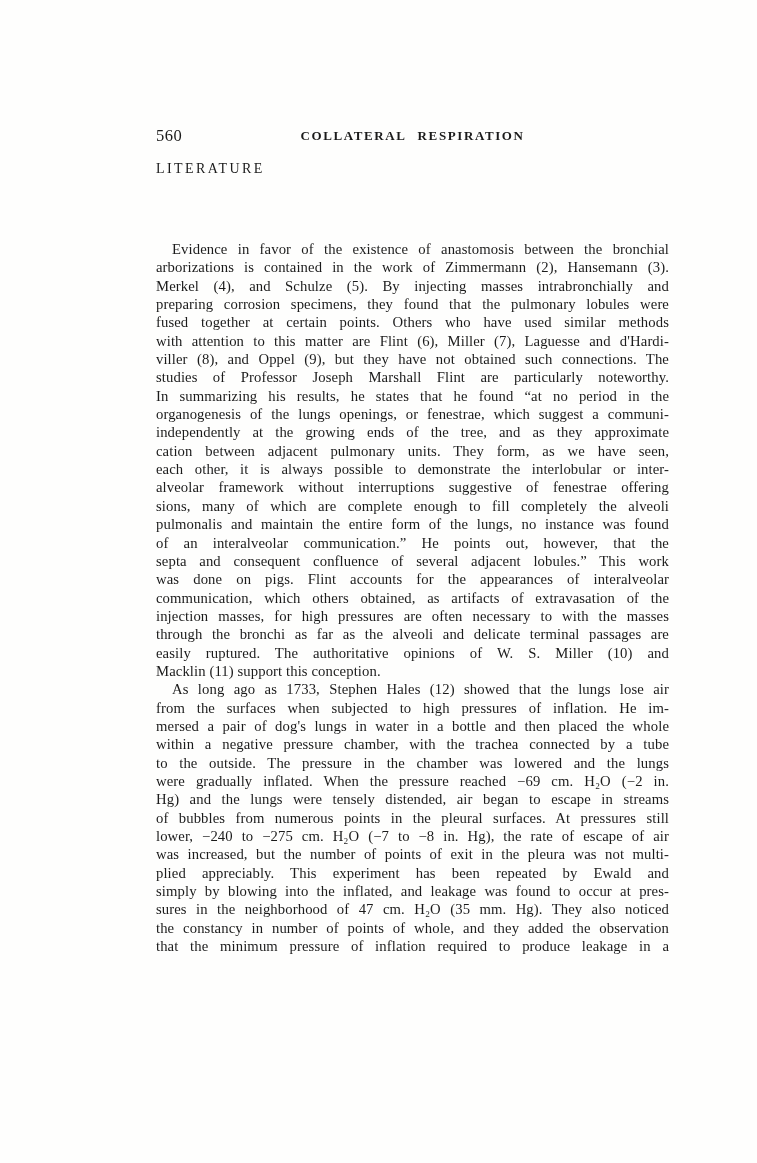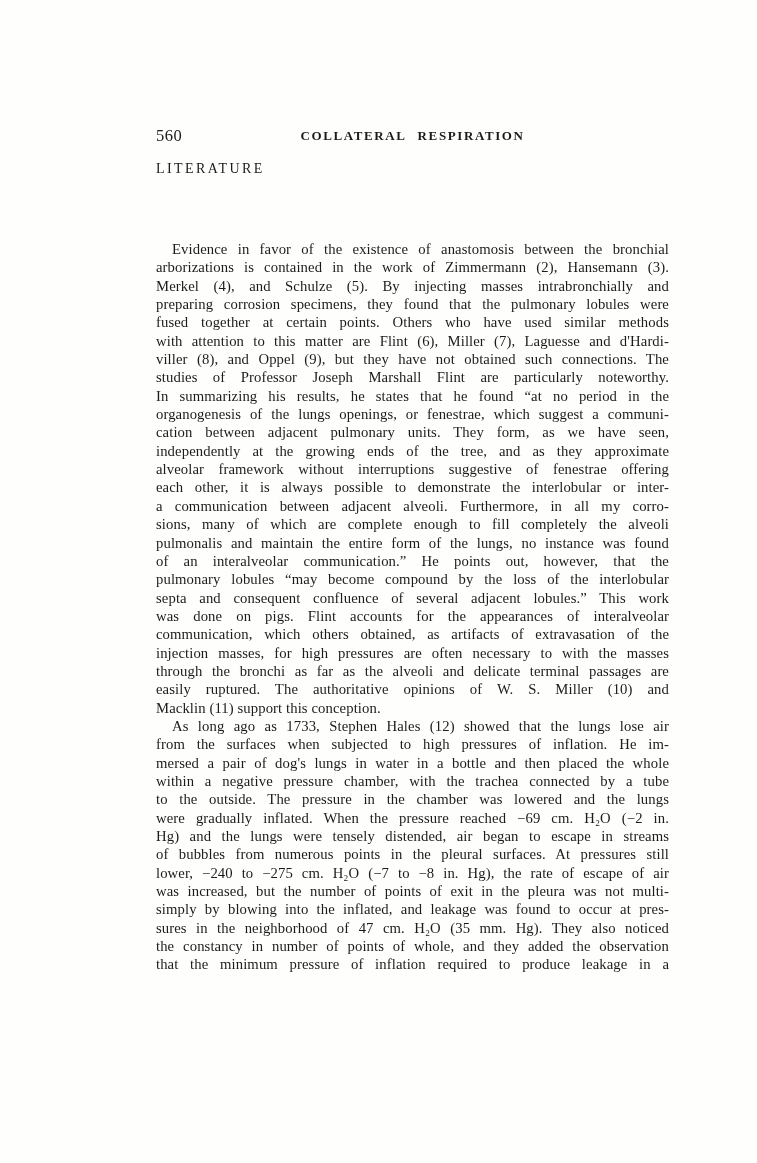--- a/index.html
+++ b/index.html
@@ -93,47 +93,46 @@
         <div class="line indent">Evidence in favor of the existence of anastomosis between the bronchial</div>
         <div class="line">arborizations is contained in the work of Zimmermann (2), Hansemann (3).</div>
         <div class="line">Merkel (4), and Schulze (5). By injecting masses intrabronchially and</div>
         <div class="line">preparing corrosion specimens, they found that the pulmonary lobules were</div>
         <div class="line">fused together at certain points. Others who have used similar methods</div>
         <div class="line">with attention to this matter are Flint (6), Miller (7), Laguesse and d'Hardi-</div>
         <div class="line">viller (8), and Oppel (9), but they have not obtained such connections. The</div>
         <div class="line">studies of Professor Joseph Marshall Flint are particularly noteworthy.</div>
         <div class="line">In summarizing his results, he states that he found “at no period in the</div>
         <div class="line">organogenesis of the lungs openings, or fenestrae, which suggest a communi-</div>
+        <div class="line">independently at the growing ends of the tree, and as they approximate</div>
         <div class="line">cation between adjacent pulmonary units. They form, as we have seen,</div>
-        <div class="line">independently at the growing ends of the tree, and as they approximate</div>
+        <div class="line">each other, it is always possible to demonstrate the interlobular or inter-</div>
         <div class="line">alveolar framework without interruptions suggestive of fenestrae offering</div>
-        <div class="line">each other, it is always possible to demonstrate the interlobular or inter-</div>
-        <div class="line">a communication between adjacent alveoli. Furthermore, in all my corro-</div>
         <div class="line">sions, many of which are complete enough to fill completely the alveoli</div>
         <div class="line">pulmonalis and maintain the entire form of the lungs, no instance was found</div>
         <div class="line">of an interalveolar communication.” He points out, however, that the</div>
-        <div class="line">pulmonary lobules “may become compound by the loss of the interlobular</div>
         <div class="line">septa and consequent confluence of several adjacent lobules.” This work</div>
         <div class="line">was done on pigs. Flint accounts for the appearances of interalveolar</div>
         <div class="line">communication, which others obtained, as artifacts of extravasation of the</div>
         <div class="line">injection masses, for high pressures are often necessary to with the masses</div>
         <div class="line">through the bronchi as far as the alveoli and delicate terminal passages are</div>
         <div class="line">easily ruptured. The authoritative opinions of W. S. Miller (10) and</div>
         <div class="line last">Macklin (11) support this conception.</div>
       </div>
       <div class="paragraph">
         <div class="line indent">As long ago as 1733, Stephen Hales (12) showed that the lungs lose air</div>
         <div class="line">from the surfaces when subjected to high pressures of inflation. He im-</div>
         <div class="line">mersed a pair of dog's lungs in water in a bottle and then placed the whole</div>
         <div class="line">within a negative pressure chamber, with the trachea connected by a tube</div>
         <div class="line">to the outside. The pressure in the chamber was lowered and the lungs</div>
         <div class="line">were gradually inflated. When the pressure reached −69 cm. H₂O (−2 in.</div>
         <div class="line">Hg) and the lungs were tensely distended, air began to escape in streams</div>
         <div class="line">of bubbles from numerous points in the pleural surfaces. At pressures still</div>
         <div class="line">lower, −240 to −275 cm. H₂O (−7 to −8 in. Hg), the rate of escape of air</div>
         <div class="line">was increased, but the number of points of exit in the pleura was not multi-</div>
+        <div class="line">plied appreciably. This experiment has been repeated by Ewald and</div>
         <div class="line">simply by blowing into the inflated, and leakage was found to occur at pres-</div>
         <div class="line">sures in the neighborhood of 47 cm. H₂O (35 mm. Hg). They also noticed</div>
         <div class="line">the constancy in number of points of whole, and they added the observation</div>
         <div class="line">that the minimum pressure of inflation required to produce leakage in a</div>
       </div>
     </div>
 </div>
 
 </body></html>

